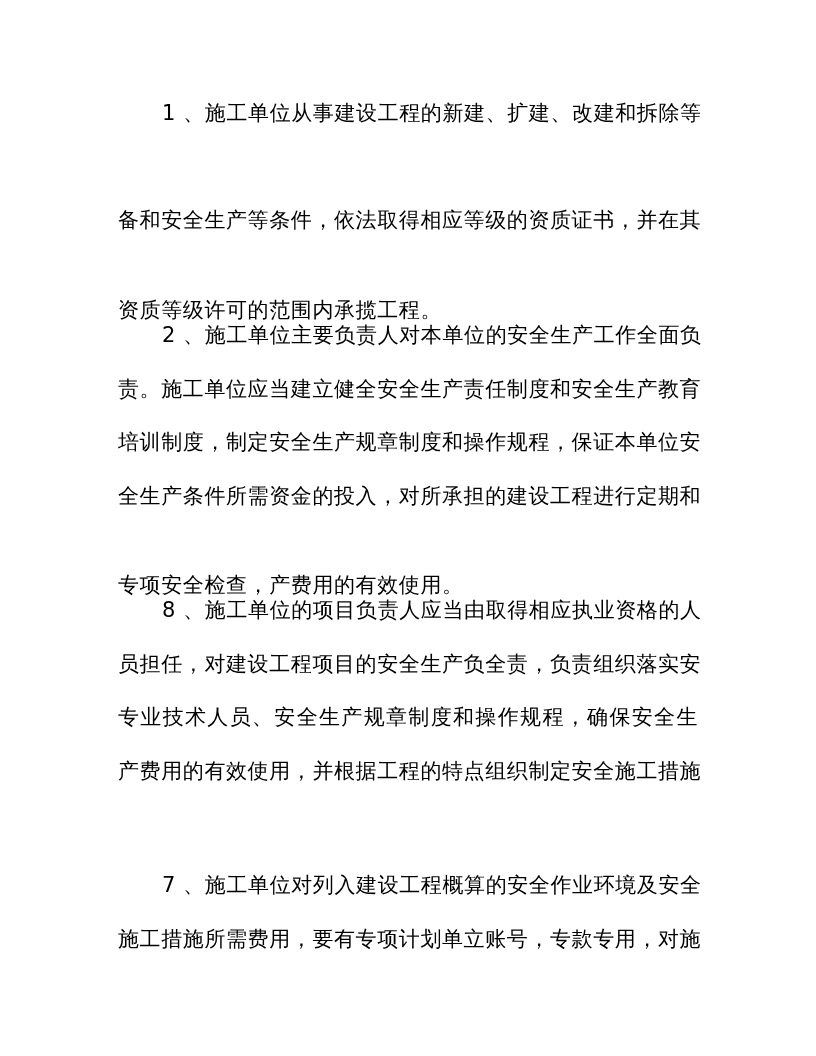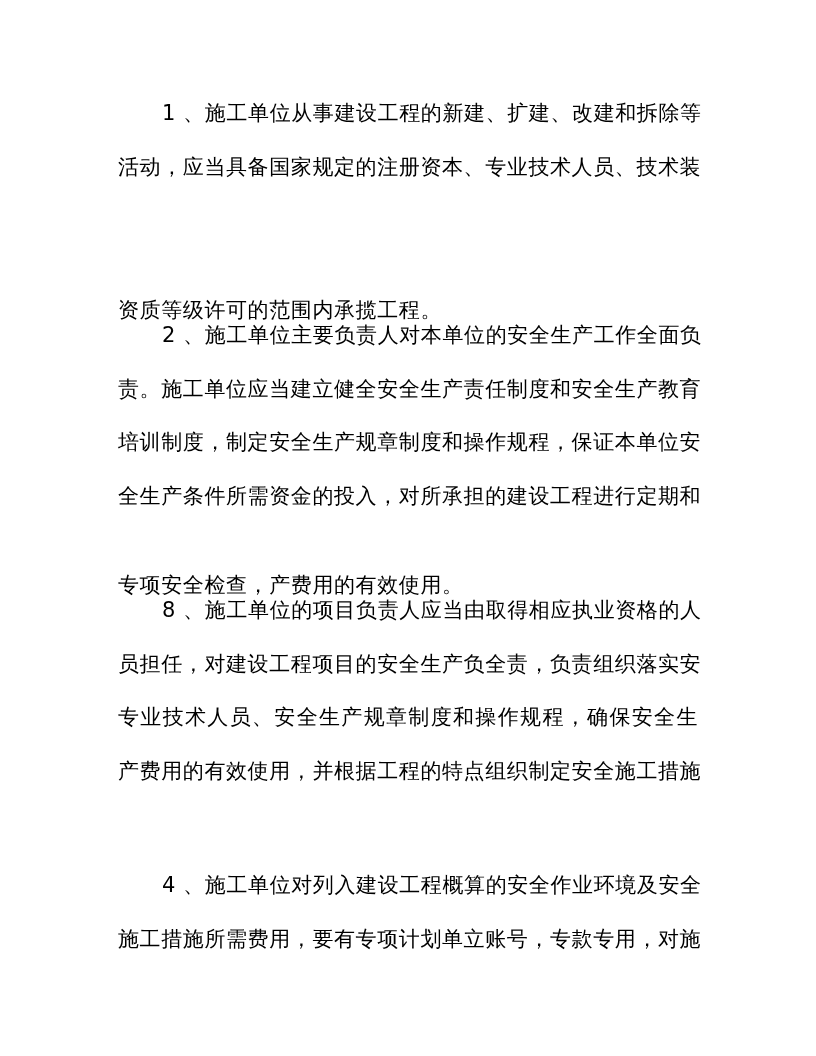--- a/index.html
+++ b/index.html
@@ -10,29 +10,29 @@
           white-space:nowrap; letter-spacing:0.6px; text-align:justify; text-align-last:justify; }
   .line.first { left:162px; width:536px; }
   .line.last { text-align-last:left;margin-top:36px; }
 </style>
 </head>
 <body>
 
 <div class="page">
 
   <div class="line first" style="top:100px">1 、施工单位从事建设工程的新建、扩建、改建和拆除等</div>
-  <div class="line" style="top:154px">活动，应当具备国家规定的注册资本、专业技术人员、技术装</div>
+  <div class="line" style="top:207px">备和安全生产等条件，依法取得相应等级的资质证书，并在其</div>
   <div class="line last" style="top:261px">资质等级许可的范围内承揽工程。</div>
 
   <div class="line first" style="top:322px">2 、施工单位主要负责人对本单位的安全生产工作全面负</div>
   <div class="line" style="top:376px">责。施工单位应当建立健全安全生产责任制度和安全生产教育</div>
   <div class="line" style="top:429px">培训制度，制定安全生产规章制度和操作规程，保证本单位安</div>
   <div class="line" style="top:483px">全生产条件所需资金的投入，对所承担的建设工程进行定期和</div>
   <div class="line last" style="top:536px">专项安全检查，产费用的有效使用。</div>
 
   <div class="line first" style="top:597px">8 、施工单位的项目负责人应当由取得相应执业资格的人</div>
   <div class="line" style="top:651px">员担任，对建设工程项目的安全生产负全责，负责组织落实安</div>
   <div class="line" style="top:704px">专业技术人员、安全生产规章制度和操作规程，确保安全生</div>
   <div class="line" style="top:758px">产费用的有效使用，并根据工程的特点组织制定安全施工措施</div>
 
-  <div class="line first" style="top:872px">4 、施工单位对列入建设工程概算的安全作业环境及安全</div>
+  <div class="line first" style="top:872px">7 、施工单位对列入建设工程概算的安全作业环境及安全</div>
   <div class="line" style="top:926px">施工措施所需费用，要有专项计划单立账号，专款专用，对施</div>
 </div>
 
 </body></html>

